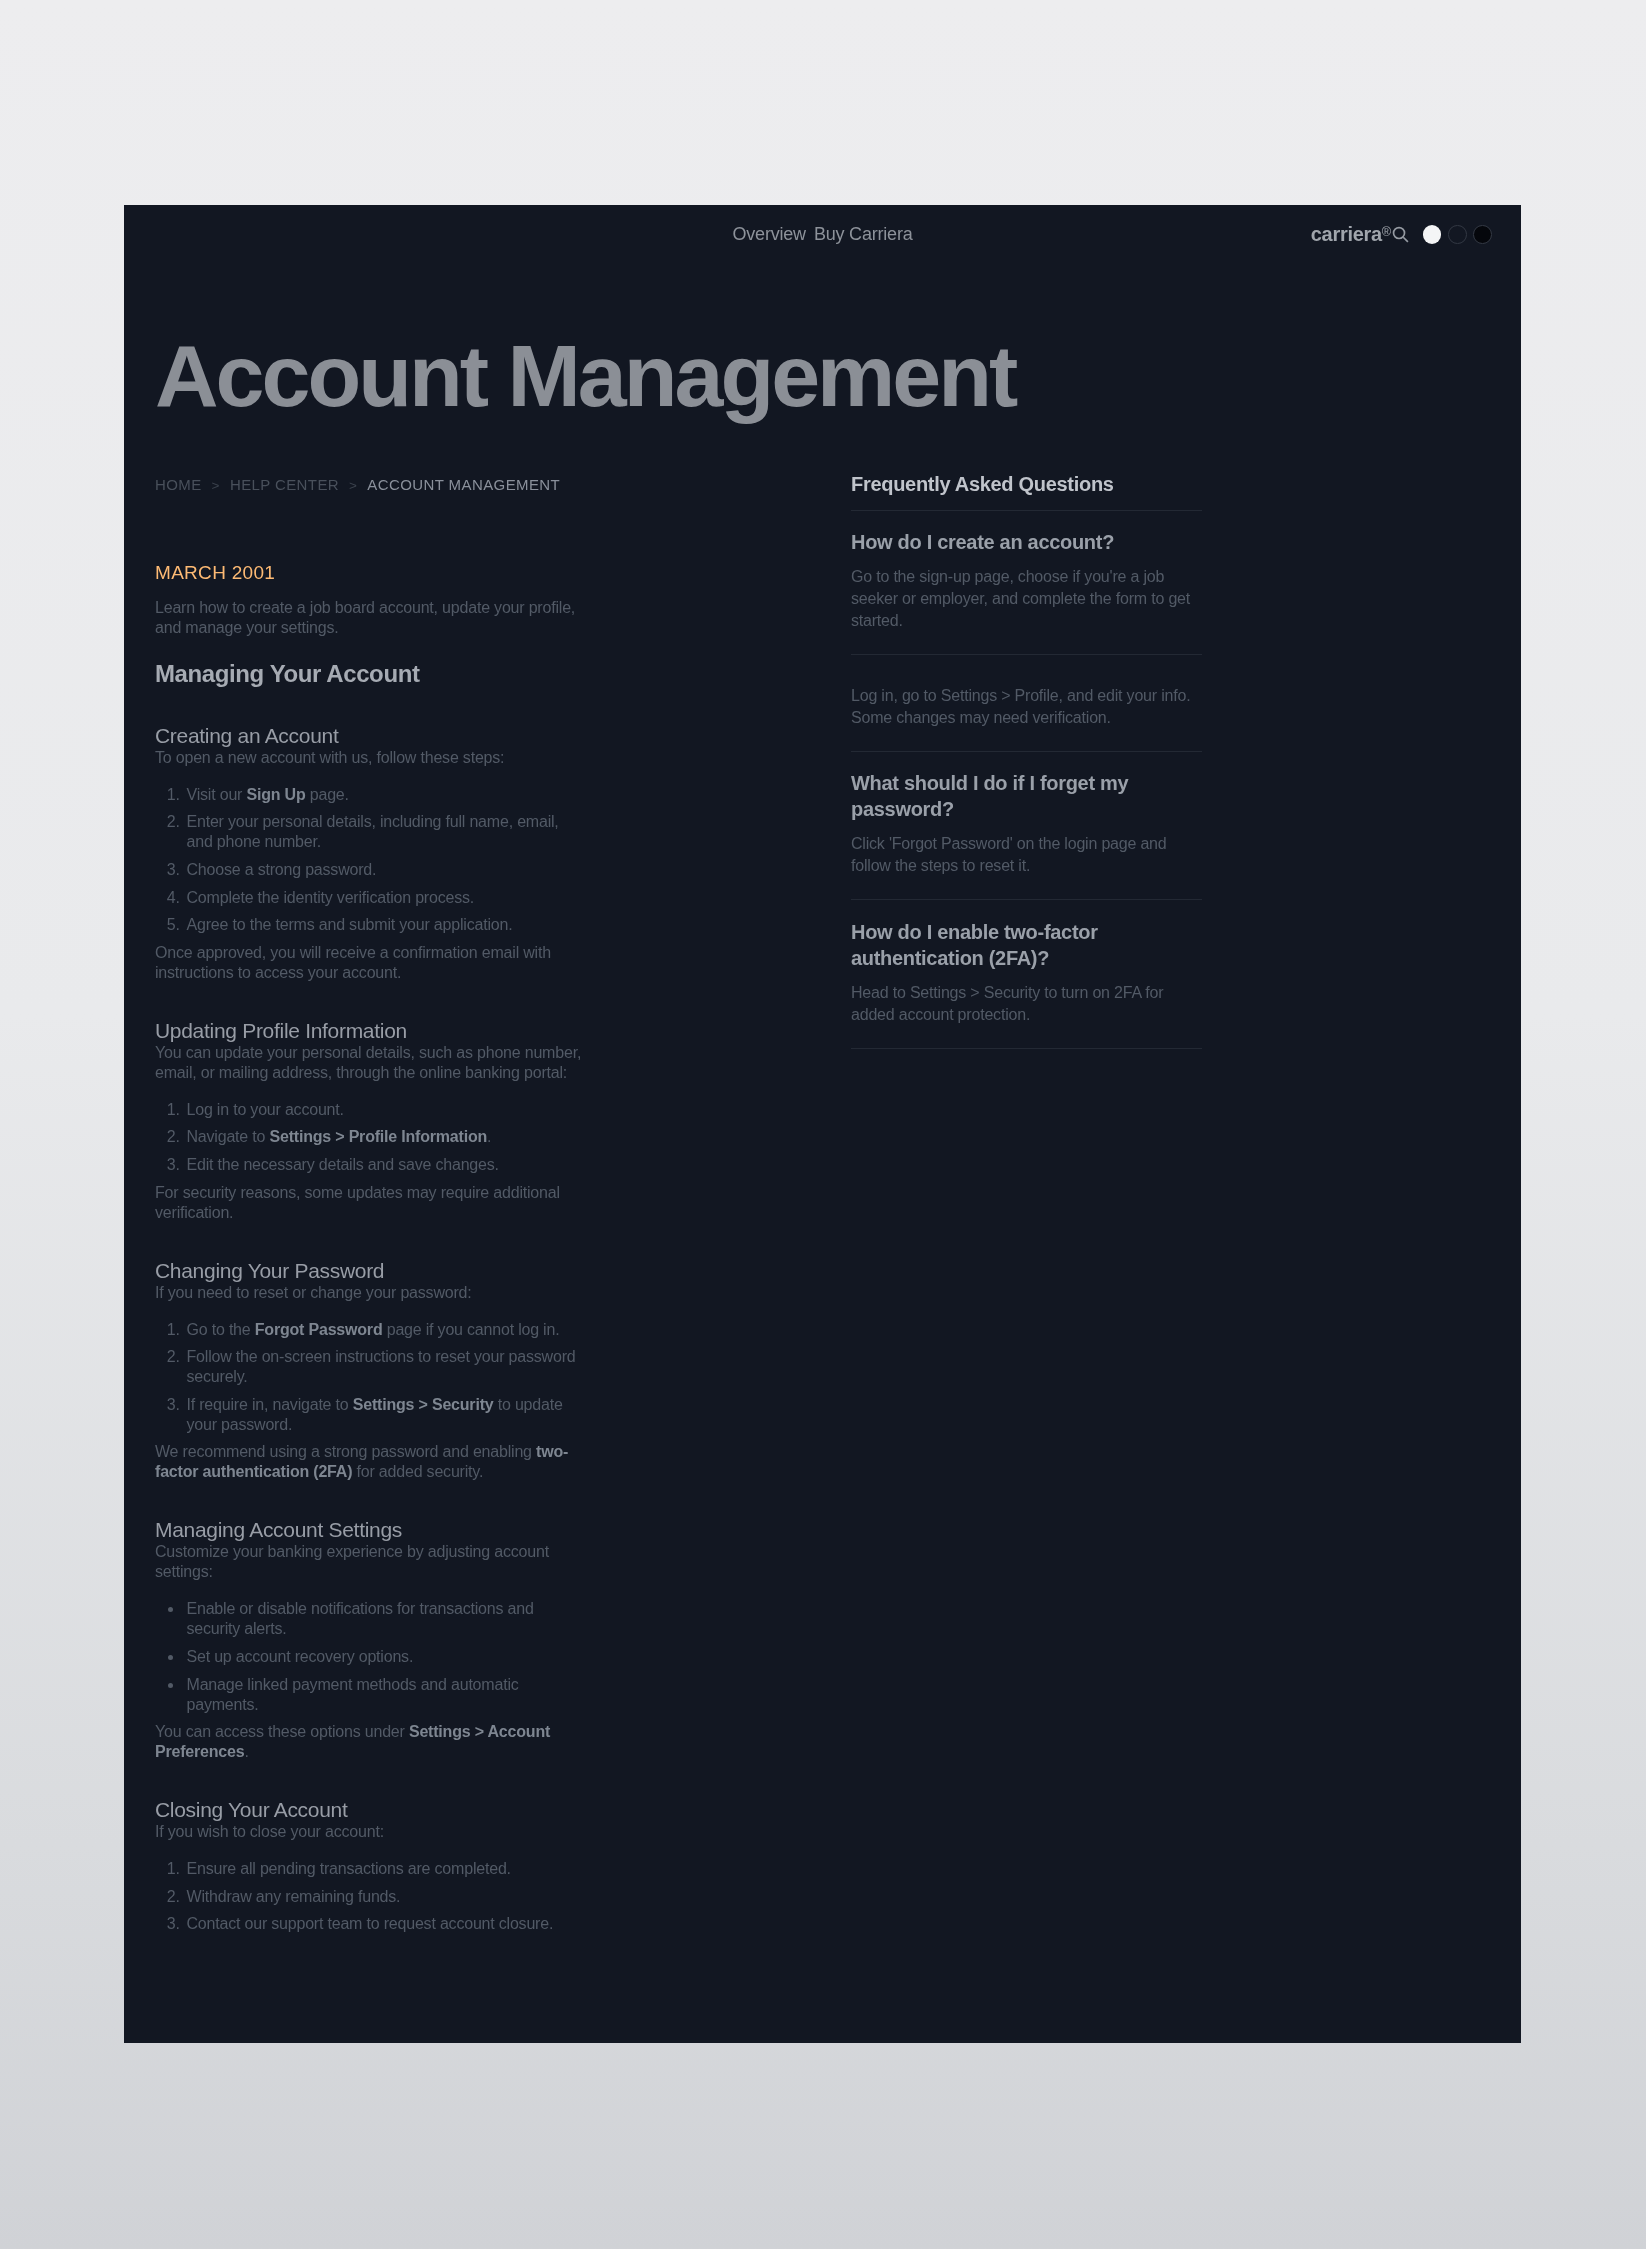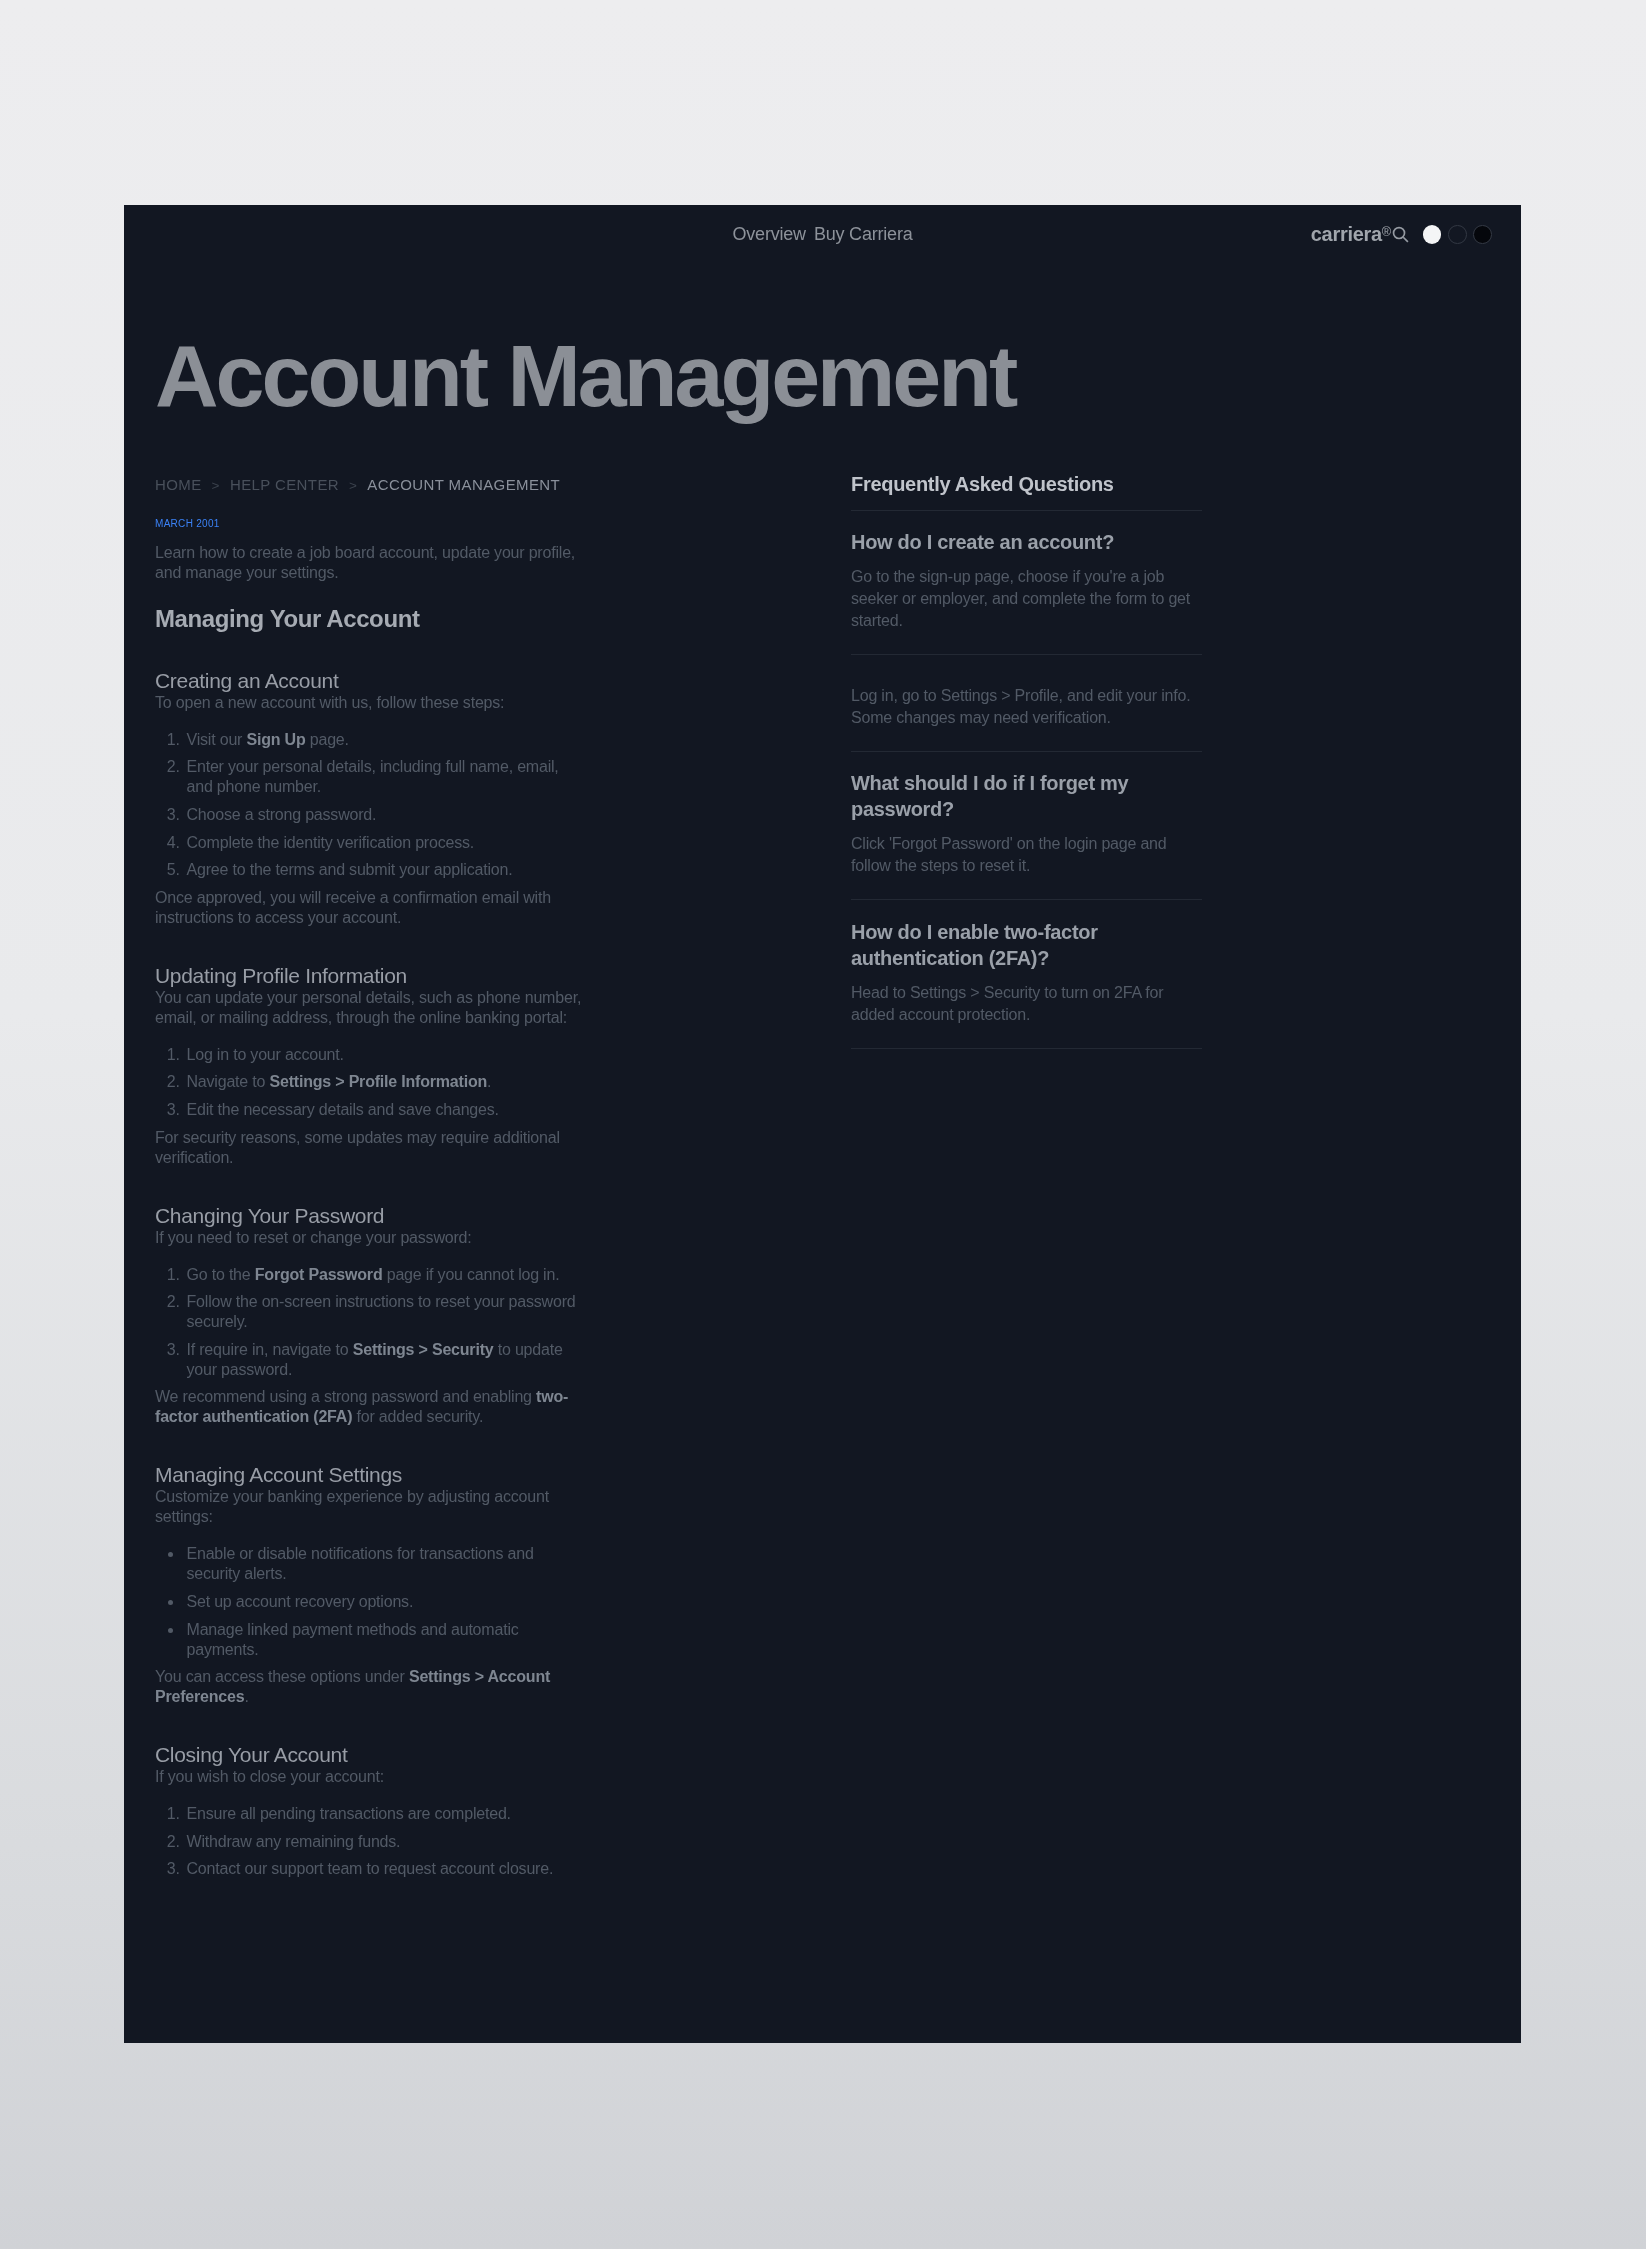--- a/index.html
+++ b/index.html
@@ -38,21 +38,21 @@
   }
   
   .content { position:relative; margin-top:54px; padding:0 30px 0 31px; }
   .left-col { width:427px; }
   
   .breadcrumb { font-family:Liberation Sans, sans-serif; font-size:15px; letter-spacing:0.4px; color:#49505b; white-space:nowrap; }
   .breadcrumb .crumb { cursor:pointer; }
   .breadcrumb .sep { margin:0 10px; color:#3b424d; font-size:13.5px; }
   .breadcrumb .current { color:#8a909b; cursor:default; }
   
-  .eyebrow { margin-top:25px; font-size:10px; color:#3b82f6; letter-spacing:0.3px; }
+  .eyebrow { margin-top:69px; font-size:19px; color:#fdba74; letter-spacing:0.3px; }
   .left-col p { font-size:16px; line-height:20px; color:#525a66; letter-spacing:-0.2px; }
   .left-col p.intro { margin-top:13.5px; }
   .left-col b, .left-col li b { color:#7e8691; font-weight:700; }
   h2.section-title { margin-top:22px; font-size:24px; font-weight:700; color:#a6abb3; letter-spacing:-0.4px; }
   .sub-section h3 { margin-top:36px; font-size:21px; font-weight:400; color:#989da6; letter-spacing:-0.3px; }
   .left-col ol, .left-col ul { margin-top:17px; padding-left:29px; }
   .left-col li {
     font-size:16px; line-height:20px; color:#525a66; letter-spacing:-0.2px;
     margin-bottom:7.6px; padding-left:2.5px;
   }

